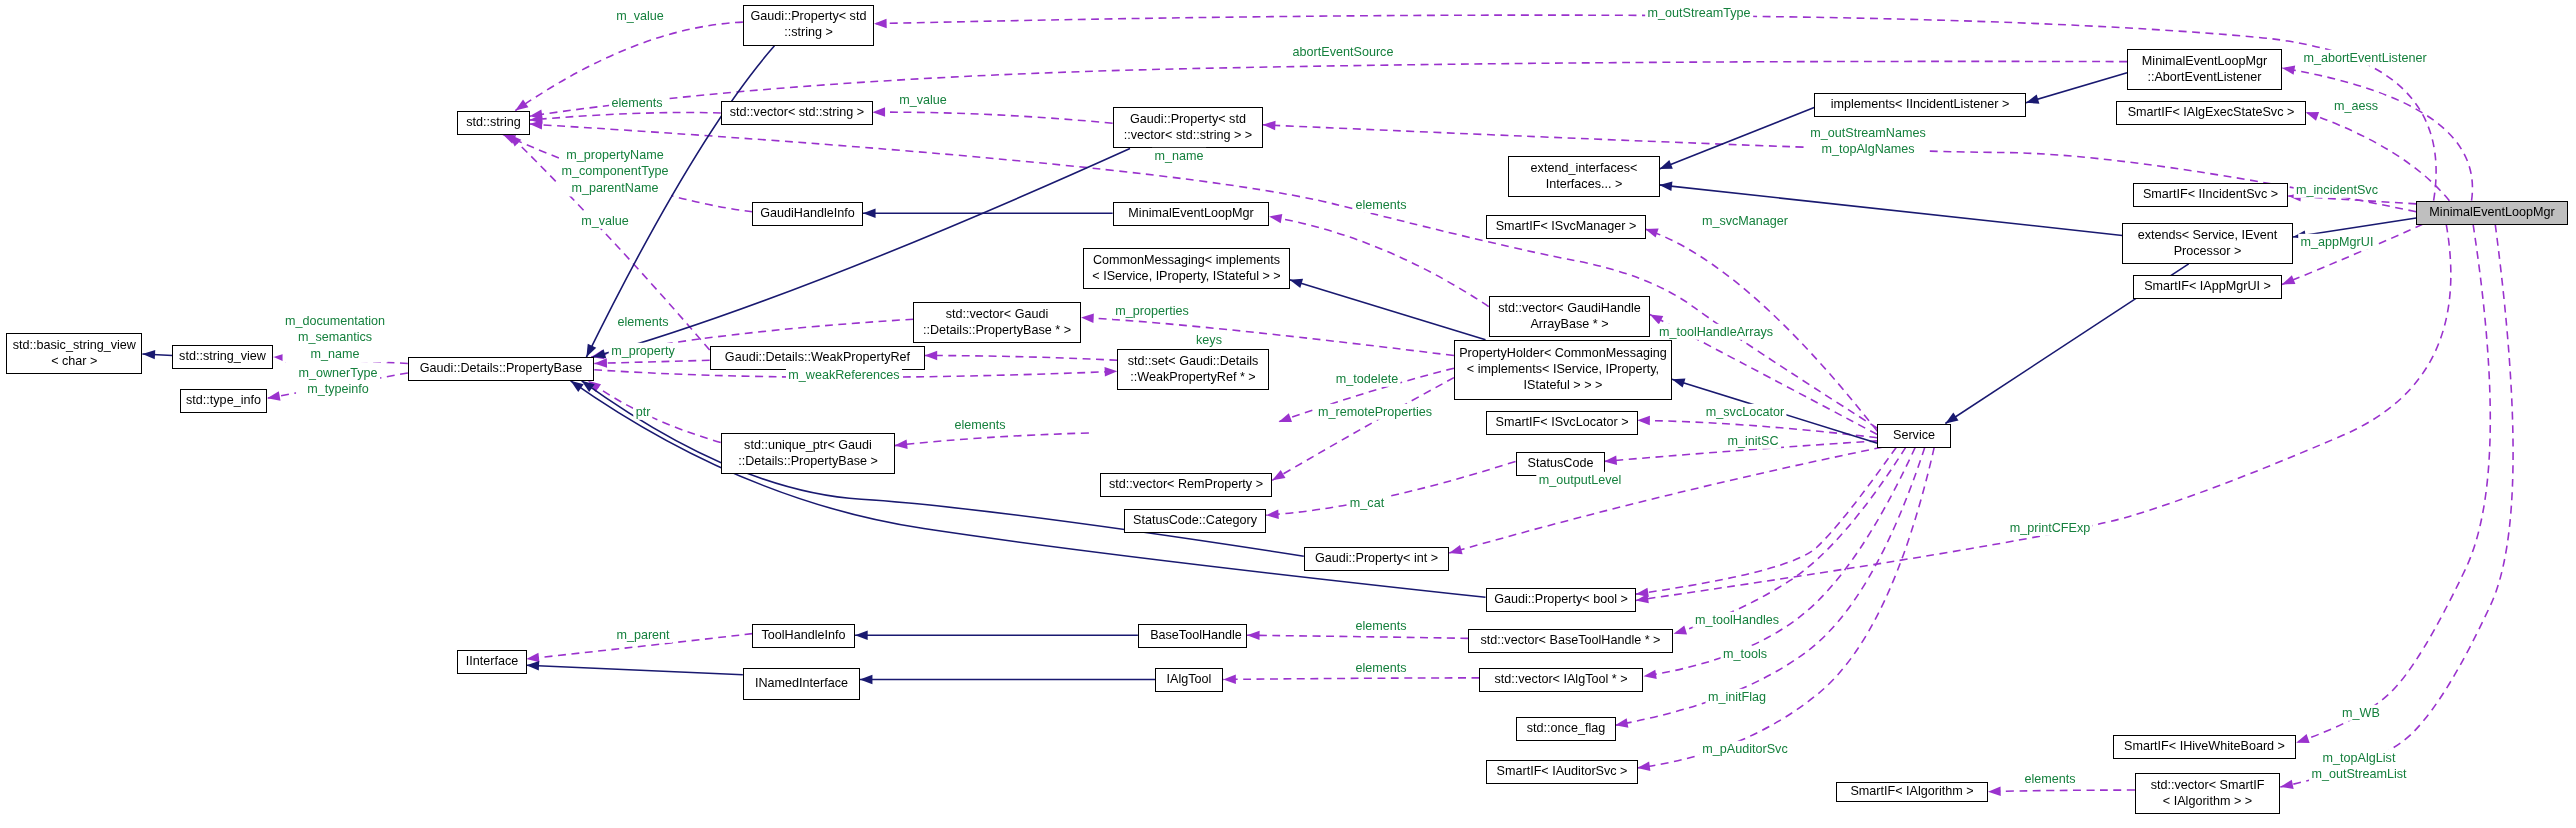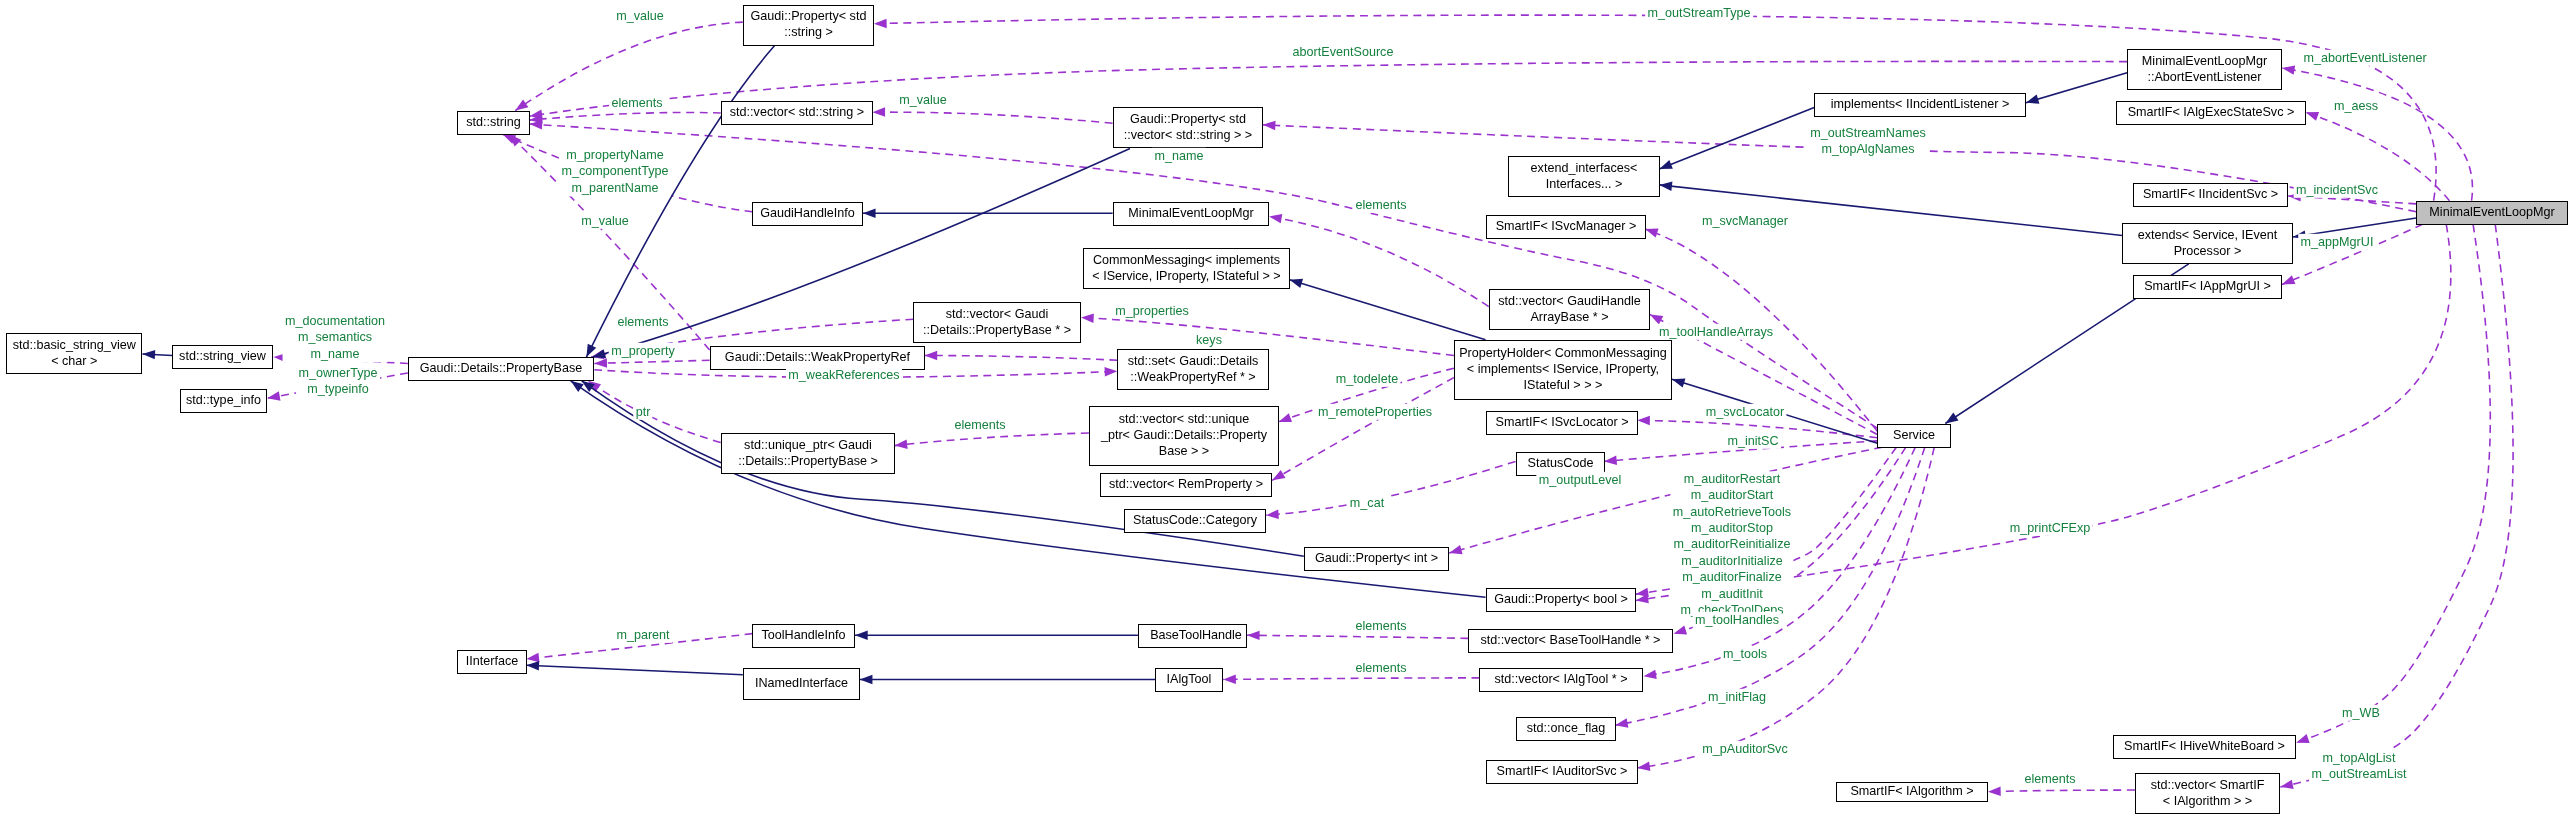--- a/index.html
+++ b/index.html
@@ -120,33 +120,30 @@
 ::Details::PropertyBase &gt;</div>
     <div class="node" style="left: 752px; top: 624px; width: 103px; height: 24px;">ToolHandleInfo</div>
     <div class="node" style="left: 743px; top: 668px; width: 117px; height: 32px;">INamedInterface</div>
     <div class="node" style="left: 1113px; top: 107px; width: 150px; height: 41px;">Gaudi::Property&lt; std
 ::vector&lt; std::string &gt; &gt;</div>
     <div class="node" style="left: 1113px; top: 202px; width: 156px; height: 24px;">MinimalEventLoopMgr</div>
     <div class="node" style="left: 1083px; top: 248px; width: 207px; height: 41px;">CommonMessaging&lt; implements
 &lt; IService, IProperty, IStateful &gt; &gt;</div>
     <div class="node" style="left: 1117px; top: 349px; width: 152px; height: 41px;">std::set&lt; Gaudi::Details
 ::WeakPropertyRef * &gt;</div>
-    <div class="node" style="left: 1089px; top: 406px; width: 190px; height: 60px;">std::vector&lt; std::unique
-_ptr&lt; Gaudi::Details::Property
-Base &gt; &gt;</div>
     <div class="node" style="left: 1100px; top: 473px; width: 172px; height: 24px;">std::vector&lt; RemProperty &gt;</div>
     <div class="node" style="left: 1124px; top: 509px; width: 142px; height: 24px;">StatusCode::Category</div>
     <div class="node" style="left: 1304px; top: 547px; width: 145px; height: 24px;">Gaudi::Property&lt; int &gt;</div>
     <div class="node" style="left: 1486px; top: 588px; width: 150px; height: 24px;">Gaudi::Property&lt; bool &gt;</div>
     <div class="node" style="left: 1138px; top: 624px; width: 109px; height: 24px; padding-left: 7px;">BaseToolHandle</div>
     <div class="node" style="left: 1155px; top: 668px; width: 68px; height: 24px;">IAlgTool</div>
     <div class="node" style="left: 1508px; top: 156px; width: 152px; height: 41px;">extend_interfaces&lt;
 Interfaces... &gt;</div>
     <div class="node" style="left: 1486px; top: 215px; width: 160px; height: 24px;">SmartIF&lt; ISvcManager &gt;</div>
-    <div class="node" style="left: 1489px; top: 289px; width: 161px; height: 41px;">std::vector&lt; GaudiHandle
+    <div class="node" style="left: 1489px; top: 296px; width: 161px; height: 41px;">std::vector&lt; GaudiHandle
 ArrayBase * &gt;</div>
     <div class="node" style="left: 1454px; top: 340px; width: 218px; height: 60px;">PropertyHolder&lt; CommonMessaging
 &lt; implements&lt; IService, IProperty,
 IStateful &gt; &gt; &gt;</div>
     <div class="node" style="left: 1486px; top: 411px; width: 152px; height: 24px;">SmartIF&lt; ISvcLocator &gt;</div>
     <div class="node" style="left: 1516px; top: 452px; width: 89px; height: 24px;">StatusCode</div>
     <div class="node" style="left: 1468px; top: 629px; width: 205px; height: 24px;">std::vector&lt; BaseToolHandle * &gt;</div>
     <div class="node" style="left: 1479px; top: 668px; width: 164px; height: 24px;">std::vector&lt; IAlgTool * &gt;</div>
     <div class="node" style="left: 1516px; top: 717px; width: 100px; height: 24px;">std::once_flag</div>
     <div class="node" style="left: 1486px; top: 760px; width: 152px; height: 24px;">SmartIF&lt; IAuditorSvc &gt;</div>
@@ -194,29 +191,20 @@
     <div class="edge-label" style="left: 1209px; top: 340px;">keys</div>
     <div class="edge-label" style="left: 836px; top: 375px; margin-left: 8px;">m_weakReferences</div>
     <div class="edge-label" style="left: 1367px; top: 379px;">m_todelete</div>
     <div class="edge-label" style="left: 643px; top: 412px;">ptr</div>
     <div class="edge-label" style="left: 980px; top: 425px;">elements</div>
     <div class="edge-label" style="left: 1375px; top: 412px;">m_remoteProperties</div>
     <div class="edge-label" style="left: 1745px; top: 412px;">m_svcLocator</div>
     <div class="edge-label" style="left: 1753px; top: 441px;">m_initSC</div>
     <div class="edge-label" style="left: 1580px; top: 480px;">m_outputLevel</div>
     <div class="edge-label" style="left: 1367px; top: 503px;">m_cat</div>
-    <div class="edge-label" style="left: 1732px; top: 545px;">m_auditorRestart
-m_auditorStart
-m_autoRetrieveTools
-m_auditorStop
-m_auditorReinitialize
-m_auditorInitialize
-m_auditorFinalize
-m_auditInit
-m_checkToolDeps</div>
     <div class="edge-label" style="left: 2050px; top: 528px;">m_printCFExp</div>
     <div class="edge-label" style="left: 1381px; top: 626px;">elements</div>
     <div class="edge-label" style="left: 1737px; top: 620px;">m_toolHandles</div>
     <div class="edge-label" style="left: 643px; top: 635px;">m_parent</div>
     <div class="edge-label" style="left: 1745px; top: 654px;">m_tools</div>
     <div class="edge-label" style="left: 1381px; top: 668px;">elements</div>
     <div class="edge-label" style="left: 1737px; top: 697px;">m_initFlag</div>
     <div class="edge-label" style="left: 2361px; top: 713px;">m_WB</div>
     <div class="edge-label" style="left: 1745px; top: 749px;">m_pAuditorSvc</div>
     <div class="edge-label" style="left: 2359px; top: 766px;">m_topAlgList

